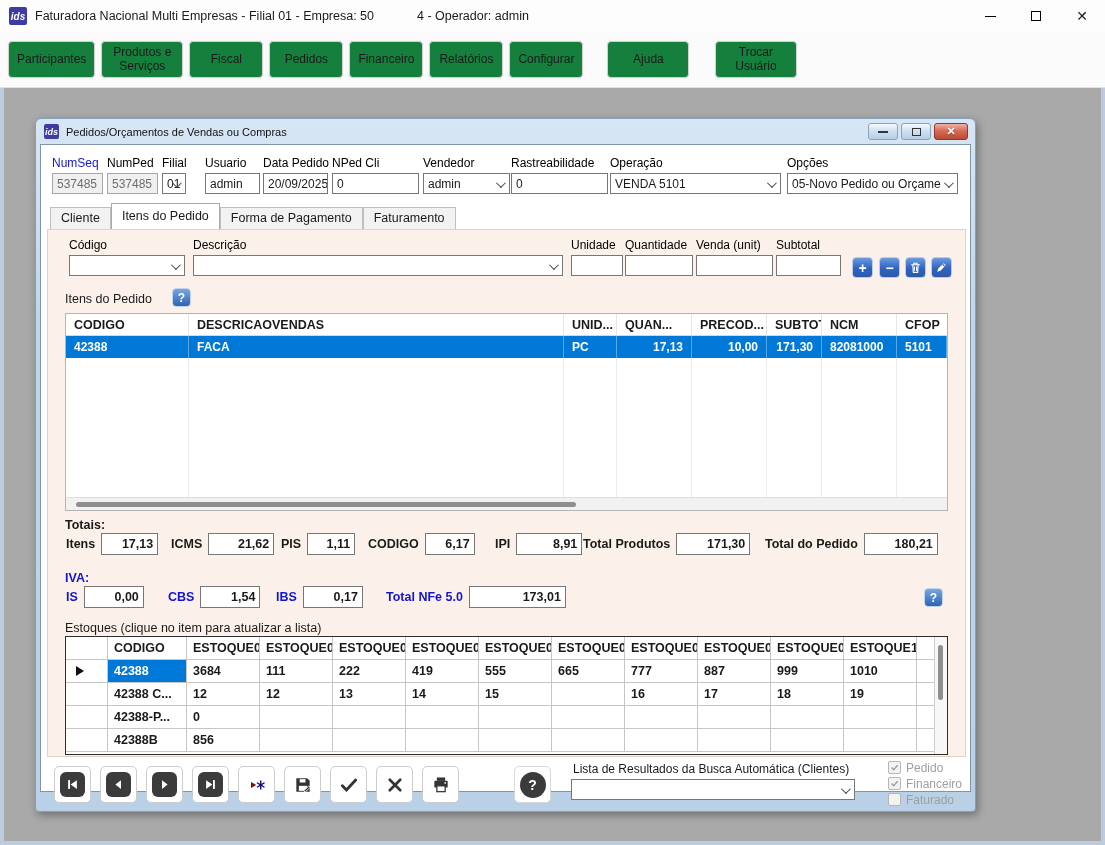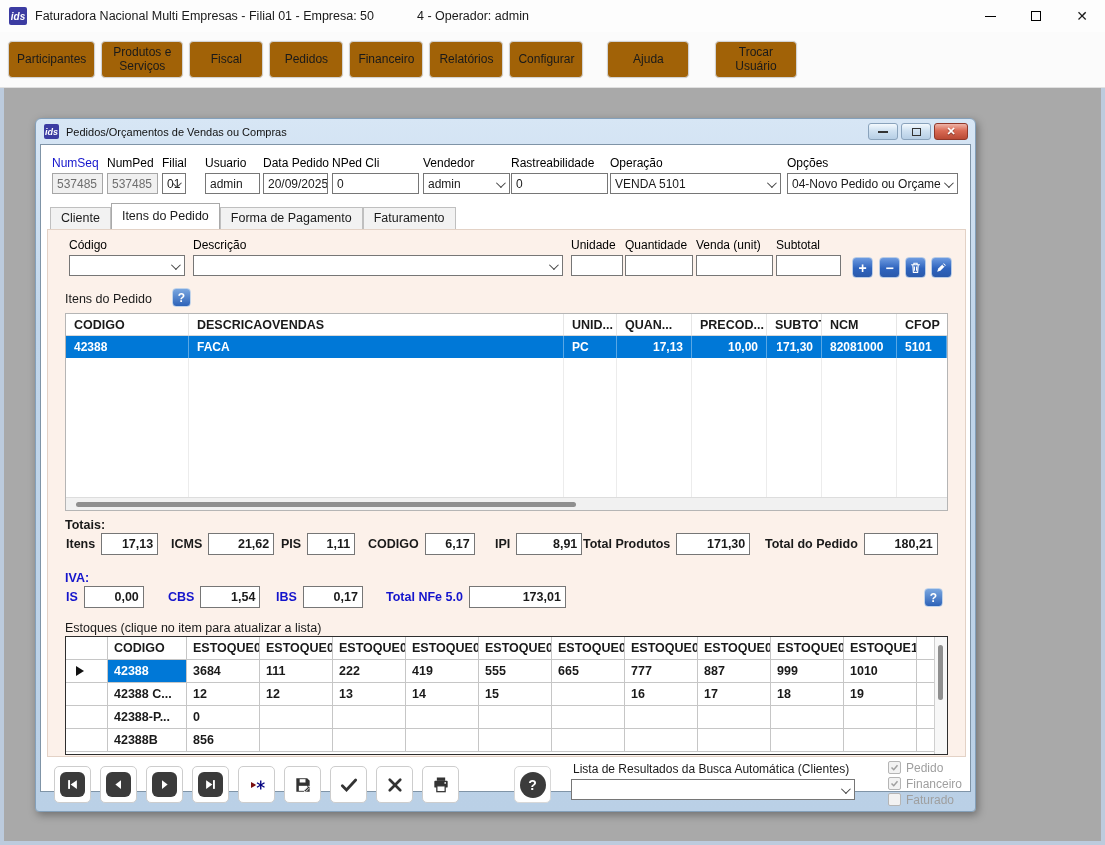--- a/index.html
+++ b/index.html
@@ -17,21 +17,21 @@
   .operator { position:absolute; left:417px; top:9px; font-size:12.5px; }
   .winctl { position:absolute; right:0; top:0; height:32px; display:flex; }
   .winctl .wbtn { width:46px; height:32px; display:flex; align-items:center; justify-content:center; }
   .glyph-min { width:11px; height:1px; background:#000; display:block; }
   .glyph-max { width:10px; height:10px; border:1px solid #000; display:block; }
   .glyph-x { font-size:14px; font-weight:400; line-height:1; }
 
   
   .app-toolbar { position:absolute; left:0; top:32px; width:1105px; height:56px; background:#fbfbfb;
                  border-bottom:1px solid #e0e0e0; display:flex; align-items:center; padding-left:8px; }
-  .tbtn { height:37px; min-width:74px; background:#a16207; border:1px solid #d2d2d2; border-radius:4px;
+  .tbtn { height:37px; min-width:74px; background:#15803d; border:1px solid #d2d2d2; border-radius:4px;
           margin-right:6px; display:flex; align-items:center; justify-content:center; text-align:center;
           font-size:12px; padding:2px 8px; line-height:1.15; cursor:default; box-shadow:0 0 0 1px rgba(0,0,0,0.02); }
   .tbtn.two { width:82px; }
   .gap18 { margin-left:18px; }
   .gap20 { margin-left:20px;padding-left:7px; }
 
   
   .mdi { position:absolute; left:0; top:88px; width:1105px; height:757px; background:#a9a9a9;
          border-left:4px solid #bccbdd; border-right:4px solid #bccbdd; border-bottom:4px solid #bccbdd; }
 
@@ -234,21 +234,21 @@
         <div class="fld" style="left:569px; top:11px;">
           <div class="lbl">Operação</div>
           <div class="combo" style="width:171px">
               <span>VENDA 5101</span>
               <span class="cv"></span>
             </div>
         </div>
         <div class="fld" style="left:746px; top:11px;">
           <div class="lbl">Opções</div>
           <div class="combo" style="width:171px">
-              <span>04-Novo Pedido ou Orçame</span>
+              <span>05-Novo Pedido ou Orçame</span>
               <span class="cv"></span>
             </div>
         </div>
 
         <div class="tabs">
           <div class="tab">Cliente</div>
           <div class="tab active">Itens do Pedido</div>
           <div class="tab">Forma de Pagamento</div>
           <div class="tab">Faturamento</div>
         </div>

